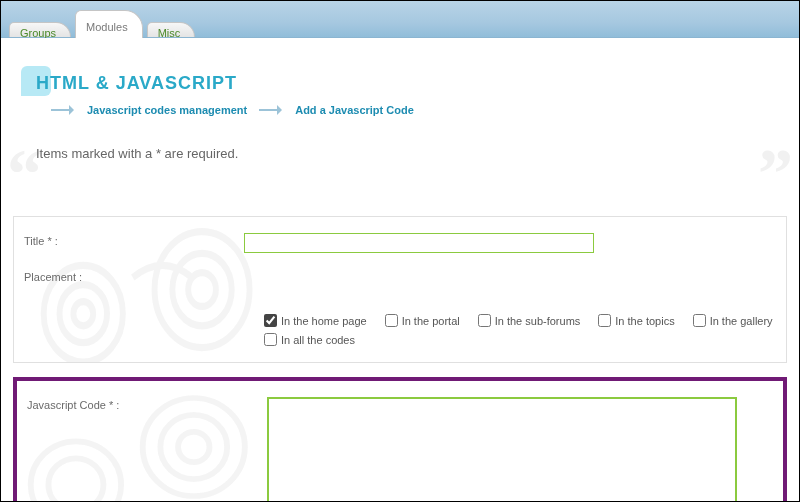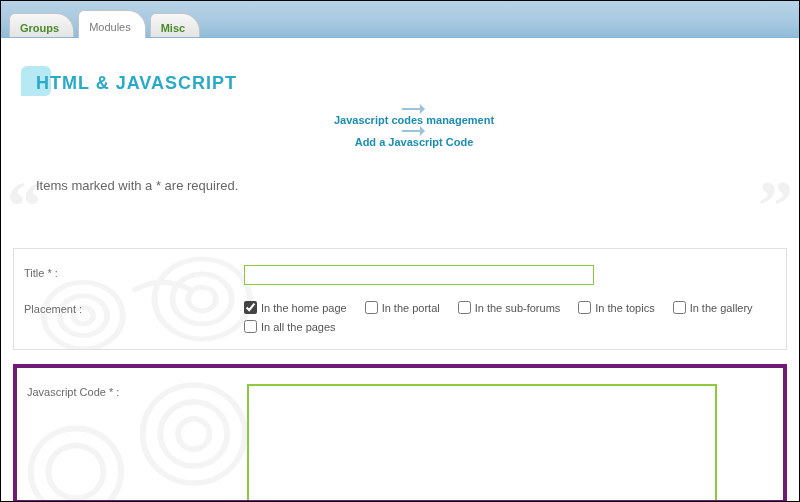--- a/index.html
+++ b/index.html
@@ -1,44 +1,44 @@
 <!DOCTYPE html>
 <html><head>
 <meta charset="utf-8">
 <style>
   * { box-sizing: border-box; margin: 0; padding: 0; }
   html, body { width: 800px; height: 502px; font-family: Verdana, Arial, sans-serif; font-size: 11px; background: #fff; }
   .frame { width: 800px; height: 502px; border: 1px solid #000; overflow: hidden; position: relative; }
   .topbar { background: linear-gradient(#b8d4e7, #a6c8e0 60%, #91bdd9); height: 37px; border-bottom: 1px solid #8bb5d1; padding-left: 8px; display: flex; align-items: flex-end; }
   .tab { height: 26px; border-radius: 6px 18px 0 0; padding: 5px 14px 0 10px; font-size: 11px; margin-right: 4px; border: 1px solid #c5c5c5; border-bottom: none; cursor: pointer; display: flex; align-items: center; }
-  .tab.inactive { background: linear-gradient(#f7f7f7, #e4e4e4); color: #4b8a2a; font-weight: bold; height: 24px; margin-bottom: 0; }
+  .tab.inactive { background: linear-gradient(#f7f7f7, #e4e4e4); color: #4b8a2a; font-weight: normal; height: 15px; margin-bottom: 0; }
   .tab.active { background: #fff; color: #7a7a7a; font-weight: normal; height: 28px; position: relative; top: 1px; }
   .main { padding: 0 10px; background: #fff; position: relative; }
   .title-area { padding: 28px 0 0 10px; }
   .title-block { display: flex; align-items: center; }
   .title-bulb { width: 30px; height: 30px; background: #b7e9f5; border-radius: 6px 6px 6px 0; margin-right: -5px; }
   .title-text { color: #2aa9c8; font-size: 18px; font-weight: bold; letter-spacing: 1px; font-family: 'Trebuchet MS', Verdana, sans-serif; margin-left: -10px; position: relative; top: 2px; }
-  .breadcrumb { margin: 8px 0 0 30px; display: flex; align-items: center; flex-wrap: wrap; color: #1d8cb1; font-weight: bold; font-size: 11px; font-family: 'Trebuchet MS', Verdana, sans-serif; flex-direction: column; }
+  .breadcrumb { margin: 8px 0 0 30px; display: flex; align-items: center; flex-wrap: wrap; color: #1d8cb1; font-weight: bold; font-size: 11px; font-family: 'Trebuchet MS', Verdana, sans-serif; }
   .bc-arrow { width: 28px; height: 10px; margin: 0 8px 0 0; position: relative; }
   .bc-arrow::before { content: ""; position: absolute; top: 4px; left: 0; width: 22px; height: 2px; background: #9cc3d8; }
   .bc-arrow::after { content: ""; position: absolute; right: 0; top: 0px; border: 5px solid transparent; border-left-color: #9cc3d8; }
   .bc-text { margin-right: 12px; }
   .note-row { position: relative; margin-top: 30px; padding: 0 25px; height: 60px; display: flex; align-items: flex-start; }
   .quote-left, .quote-right { position: absolute; font-size: 70px; color: #f1f1f1; font-family: Georgia, serif; font-weight: bold; line-height: 0.5; top: 10px; user-select: none; }
   .quote-left { left: -4px; }
   .quote-right { right: -4px; }
   .note-text { color: #666; font-size: 13px; position: relative; z-index: 1; }
   .form-section { border: 1px solid #e0e0e0; margin: 10px 2px 14px 2px; background: #fff; position: relative; overflow: hidden; }
   .swirl-bg { position: absolute; inset: 0; pointer-events: none; opacity: 0.7; }
   .form-row { display: flex; padding: 16px 10px 0 10px; position: relative; z-index: 1; }
-  .form-row:last-child { padding-bottom: 16px; }
+  .form-row:last-child { padding-bottom: 16px; gap: 20px; }
   .form-label { width: 220px; color: #6a6a6a; font-size: 11px; padding-top: 2px; }
   .form-control { flex: 1; }
   .text-input { width: 350px; height: 20px; border: 1px solid #8bca3f; background: #fff; padding: 0 4px; font-size: 11px; }
-  .chk-group { display: flex; flex-wrap: wrap; align-items: center; gap: 2px 18px; color: #555; font-size: 11px; }
+  .chk-group { display: flex; flex-wrap: wrap; align-items: center; gap: 2px 18px; color: #555; font-size: 11px; margin-top: 45px; }
   .chk-item { display: inline-flex; align-items: center; gap: 4px; white-space: nowrap; }
   .chk-item input { width: 13px; height: 13px; accent-color: #444; }
   .chk-row2 { margin-top: 6px; }
   .section2 { border: 4px solid #701a75; margin: 0 2px; background: #fff; height: 140px; position: relative; overflow: hidden; }
   .textarea-js { width: 470px; height: 200px; border: 2px solid #8bca3f; background: #fff; }
 </style>
 </head>
 <body>
 <div class="frame">
 
@@ -116,21 +116,21 @@
             <span>In the topics</span>
           </label>
           <label class="chk-item">
             <input type="checkbox" style="">
             <span>In the gallery</span>
           </label>
         </div>
         <div class="chk-group chk-row2">
           <label class="chk-item">
             <input type="checkbox" style="">
-            <span>In all the pages</span>
+            <span>In all the codes</span>
           </label>
         </div>
       </div>
     </div>
   </div>
 
   <div class="section2">
     <svg class="swirl-bg" width="100%" height="100%" viewBox="0 0 780 140" preserveAspectRatio="none">
       <g stroke="#f0f0f0" stroke-width="6" fill="none">
         <circle cx="60" cy="110" r="46"></circle>

